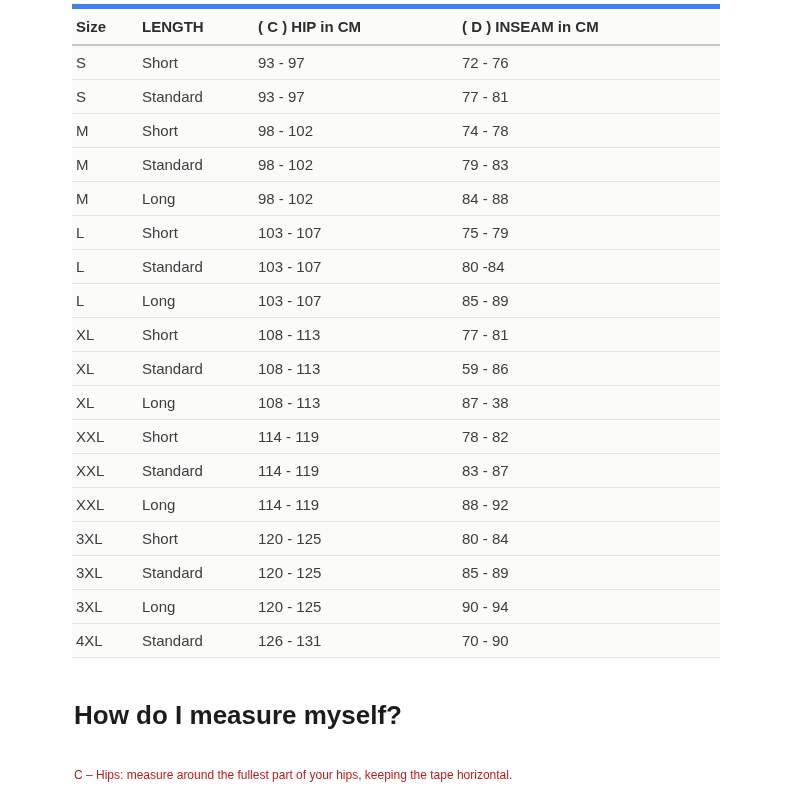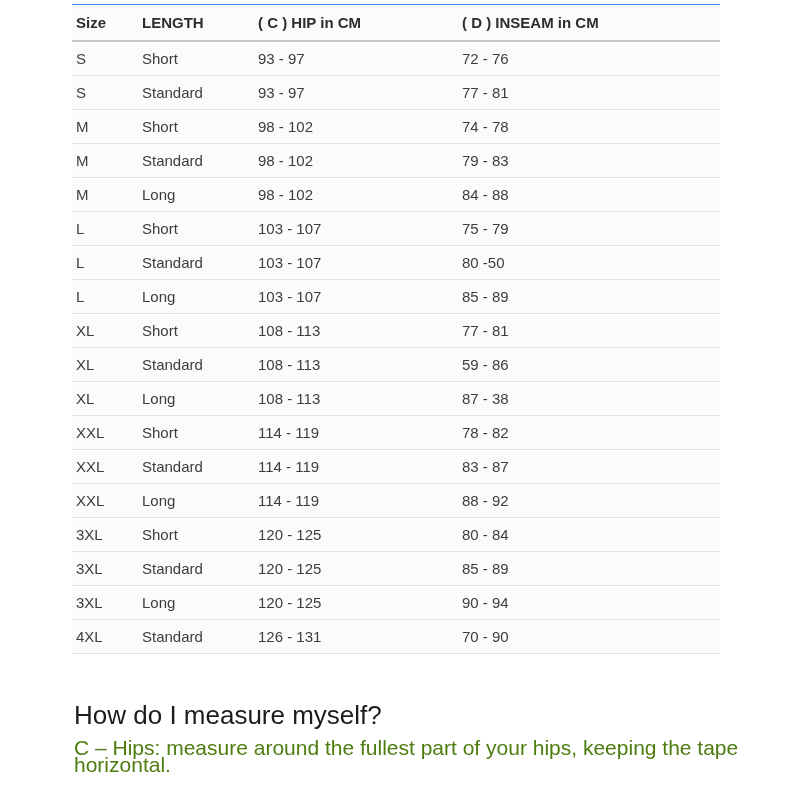--- a/index.html
+++ b/index.html
@@ -29,21 +29,21 @@
   table.size-table col.c4 { width: auto; }
   table.size-table th {
     height: 35px;
     padding: 0 0 0 4px;
     text-align: left;
     vertical-align: middle;
     font-size: 15px;
     font-weight: bold;
     color: #2d2d2d;
     background: #fbfbfa;
-    border-top: 1px solid #3b82f6;
+    border-top: 5px solid #3b82f6;
     border-bottom: 2px solid #c8c8c8;
     white-space: nowrap;
   }
   table.size-table td {
     height: 33px;
     padding: 0 0 0 4px;
     text-align: left;
     vertical-align: middle;
     font-size: 15px;
     font-weight: normal;
@@ -53,28 +53,28 @@
     white-space: nowrap;
   }
   .measure-section {
     position: absolute;
     left: 74px;
     top: 700px;
     width: 680px;
   }
   .measure-heading {
     font-size: 26px;
-    font-weight: normal;
+    font-weight: bold;
     color: #1c1c1c;
-    margin: 0 0 8px 0;
+    margin: 0 0 36px 0;
     letter-spacing: 0px;
   }
   .measure-line {
-    font-size: 21px;
-    color: #4d7c0f;
+    font-size: 12px;
+    color: #b91c1c;
     margin: 0 0 10px 0;
     line-height: 17px;
   }
 </style>
 </head>
 <body>
 
 <div id="page">
 
   <table class="size-table">
@@ -126,21 +126,21 @@
         <tr>
           <td>L</td>
           <td>Short</td>
           <td>103 - 107</td>
           <td>75 - 79</td>
         </tr>
         <tr>
           <td>L</td>
           <td>Standard</td>
           <td>103 - 107</td>
-          <td>80 -50</td>
+          <td>80 -84</td>
         </tr>
         <tr>
           <td>L</td>
           <td>Long</td>
           <td>103 - 107</td>
           <td>85 - 89</td>
         </tr>
         <tr>
           <td>XL</td>
           <td>Short</td>

